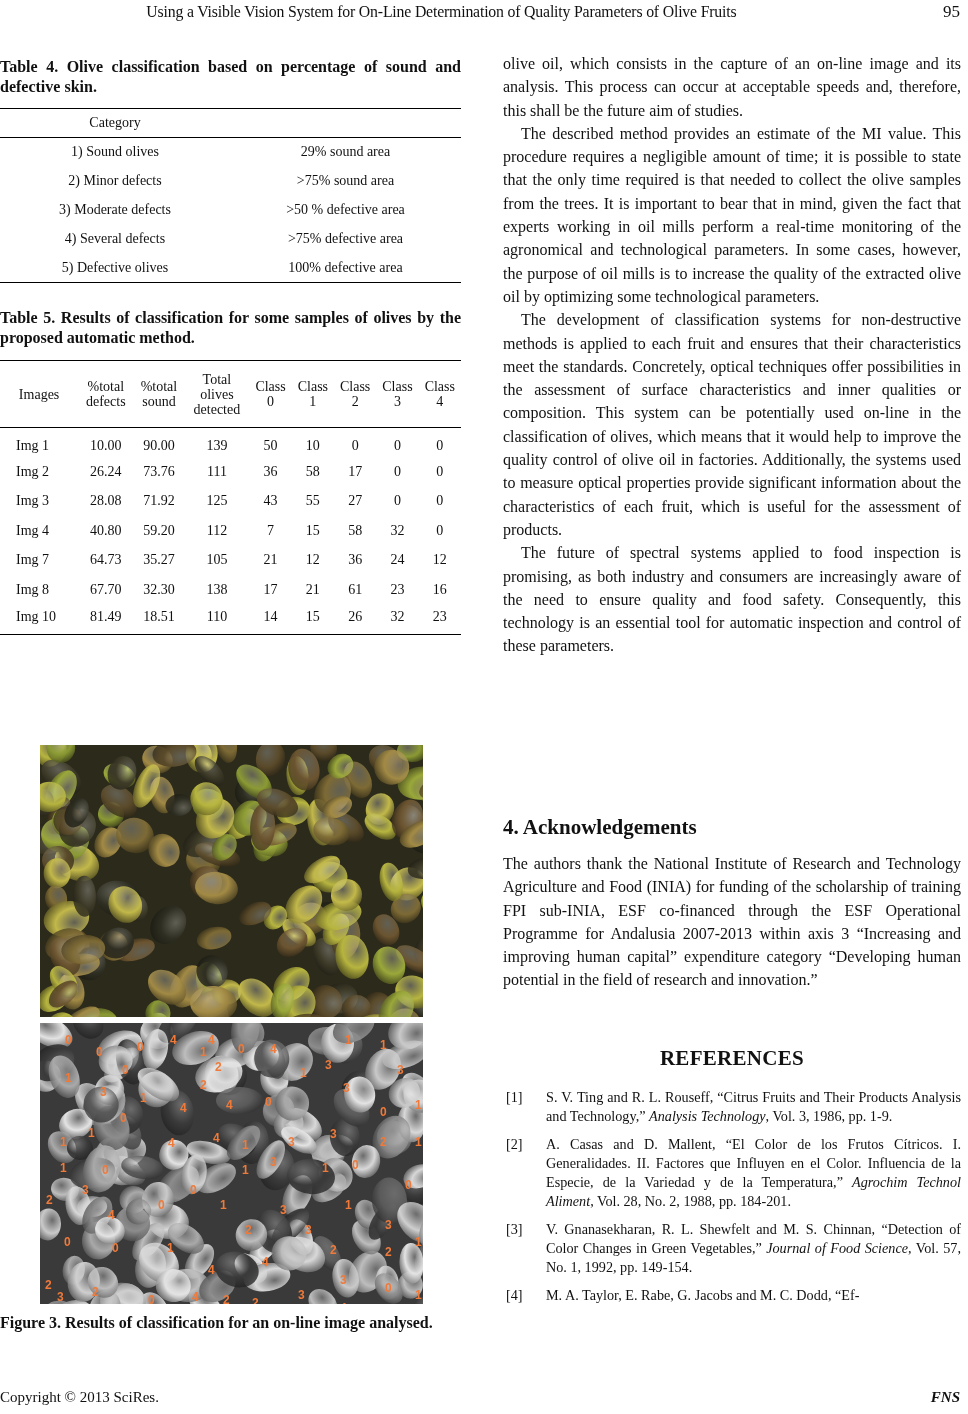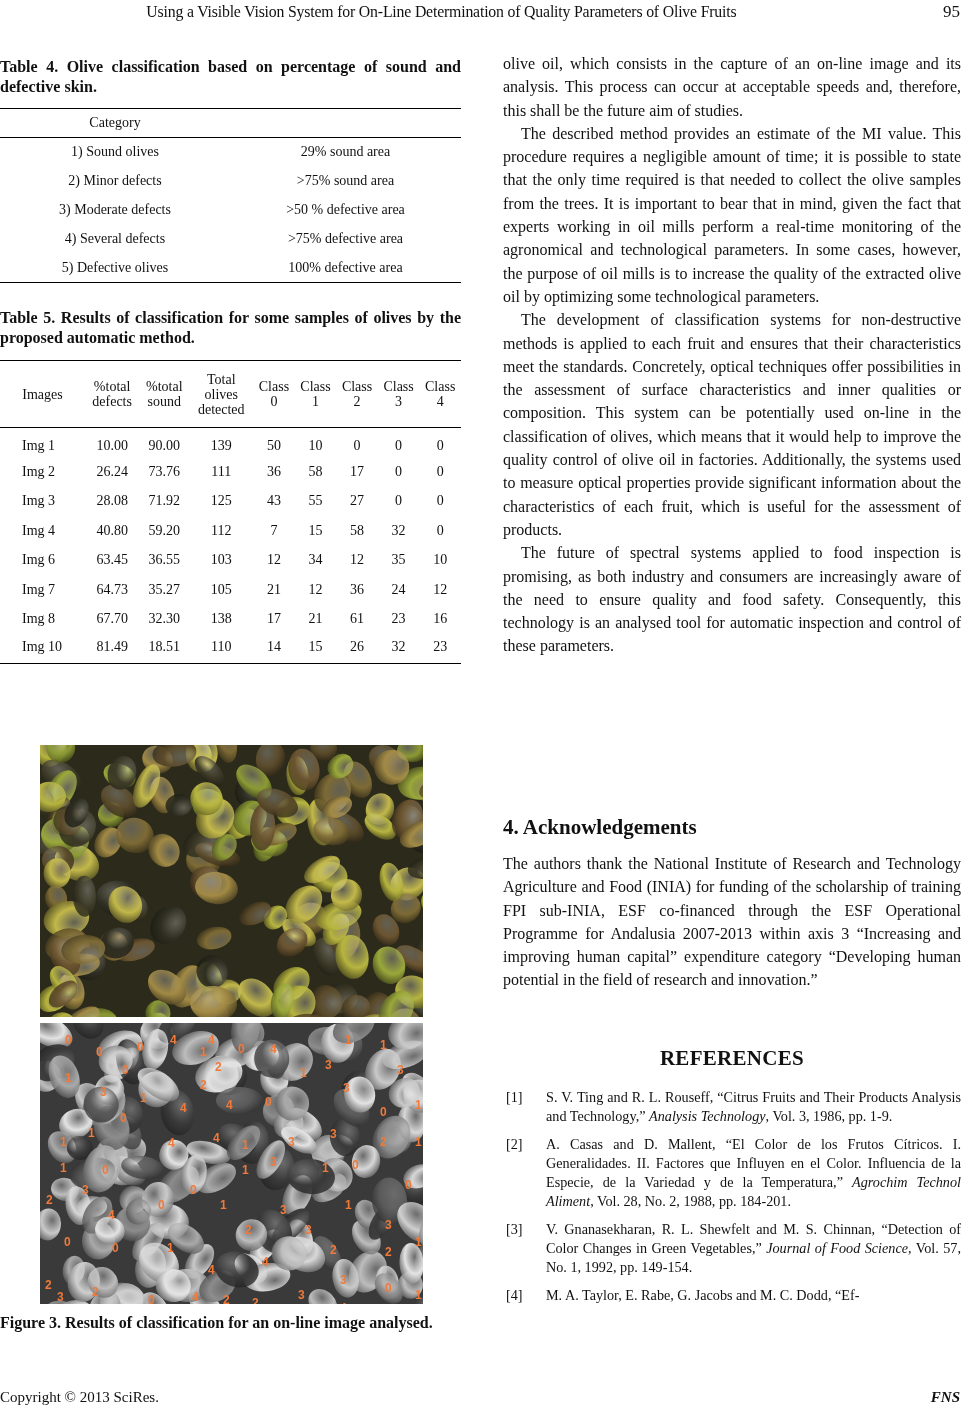--- a/index.html
+++ b/index.html
@@ -25,21 +25,21 @@
   .tbl4 .c1 { width:230px; }
 
   .tbl5-caption { left:0; top:308px; width:461px; }
   .tbl5 { left:0; top:360px; width:461px; }
   .tbl5 table { width:461px; }
   .tbl5 th, .tbl5 td { font-weight:normal; text-align:center; padding:0; }
   .tbl5 thead th { border-top:1.5px solid #000; border-bottom:1.5px solid #000; height:66px; line-height:15px; font-size:14px; }
   .tbl5 tbody tr { height:29.5px; }
   .tbl5 tbody tr:first-child td { padding-top:6px; }
   .tbl5 tbody tr:last-child td { border-bottom:1.5px solid #000; padding-bottom:4px; }
-  .tbl5 td.img { text-align:left; padding-left:22px; white-space:nowrap; }
+  .tbl5 td.img { text-align:left; padding-left:16px; white-space:nowrap; }
 
   
   .fig-color { left:40px; top:745px; width:383px; height:272px; overflow:hidden; background:#2c2a1a; }
   .fig-gray  { left:40px; top:1023px; width:383px; height:281px; overflow:hidden; background:#3a3a3a; }
   .olive { position:absolute; border-radius:50%; }
   .lbl { position:absolute; color:#ef7a3a; font-family:"Liberation Sans","DejaVu Sans",sans-serif; font-weight:bold; font-size:12px; }
   .fig-caption { left:0; top:1313px; width:461px; }
 
   .copyright { left:0; top:1389px; font-size:15px; }
 
@@ -152,31 +152,20 @@
         <tr>
           <td class="img">Img 4</td>
           <td>40.80</td>
           <td>59.20</td>
           <td>112</td>
           <td>7</td>
           <td>15</td>
           <td>58</td>
           <td>32</td>
           <td>0</td>
-        </tr>
-        <tr>
-          <td class="img">Img 6</td>
-          <td>63.45</td>
-          <td>36.55</td>
-          <td>103</td>
-          <td>12</td>
-          <td>34</td>
-          <td>12</td>
-          <td>35</td>
-          <td>10</td>
         </tr>
         <tr>
           <td class="img">Img 7</td>
           <td>64.73</td>
           <td>35.27</td>
           <td>105</td>
           <td>21</td>
           <td>12</td>
           <td>36</td>
           <td>24</td>
@@ -585,21 +574,21 @@
     <span class="lbl" style="left: 375px; top: 265px; color: rgb(239, 122, 58);">1</span>
   </div>
 <div class="abs caption fig-caption">Figure 3. Results of classification for an on-line image analysed.</div>
 
 <div class="abs copyright">Copyright © 2013 SciRes.</div>
 
 <div class="abs right-col">
   <p>olive oil, which consists in the capture of an on-line image and its analysis. This process can occur at acceptable speeds and, therefore, this shall be the future aim of studies.</p>
   <p class="indent">The described method provides an estimate of the MI value. This procedure requires a negligible amount of time; it is possible to state that the only time required is that needed to collect the olive samples from the trees. It is important to bear that in mind, given the fact that experts working in oil mills perform a real-time monitoring of the agronomical and technological parameters. In some cases, however, the purpose of oil mills is to increase the quality of the extracted olive oil by optimizing some technological parameters.</p>
   <p class="indent">The development of classification systems for non-destructive methods is applied to each fruit and ensures that their characteristics meet the standards. Concretely, optical techniques offer possibilities in the assessment of surface characteristics and inner qualities or composition. This system can be potentially used on-line in the classification of olives, which means that it would help to improve the quality control of olive oil in factories. Additionally, the systems used to measure optical properties provide significant information about the characteristics of each fruit, which is useful for the assessment of products.</p>
-  <p class="indent">The future of spectral systems applied to food inspection is promising, as both industry and consumers are increasingly aware of the need to ensure quality and food safety. Consequently, this technology is an analysed tool for automatic inspection and control of these parameters.</p>
+  <p class="indent">The future of spectral systems applied to food inspection is promising, as both industry and consumers are increasingly aware of the need to ensure quality and food safety. Consequently, this technology is an essential tool for automatic inspection and control of these parameters.</p>
 </div>
 
 <div class="abs sec-title">4. Acknowledgements</div>
 <div class="abs ack">The authors thank the National Institute of Research and Technology Agriculture and Food (INIA) for funding of the scholarship of training FPI sub-INIA, ESF co-financed through the ESF Operational Programme for Andalusia 2007-2013 within axis 3 “Increasing and improving human capital” expenditure category “Developing human potential in the field of research and innovation.”</div>
 
 <div class="abs refs-title">REFERENCES</div>
 <div class="abs refs" id="refs">
     <div class="ref">
       <div class="ref-num">[1]</div>
       <div class="ref-text"><span>S. V. Ting and R. L. Rouseff, “Citrus Fruits and Their Products Analysis and Technology,” </span><i>Analysis Technology</i><span>, Vol. 3, 1986, pp. 1-9.</span></div>

